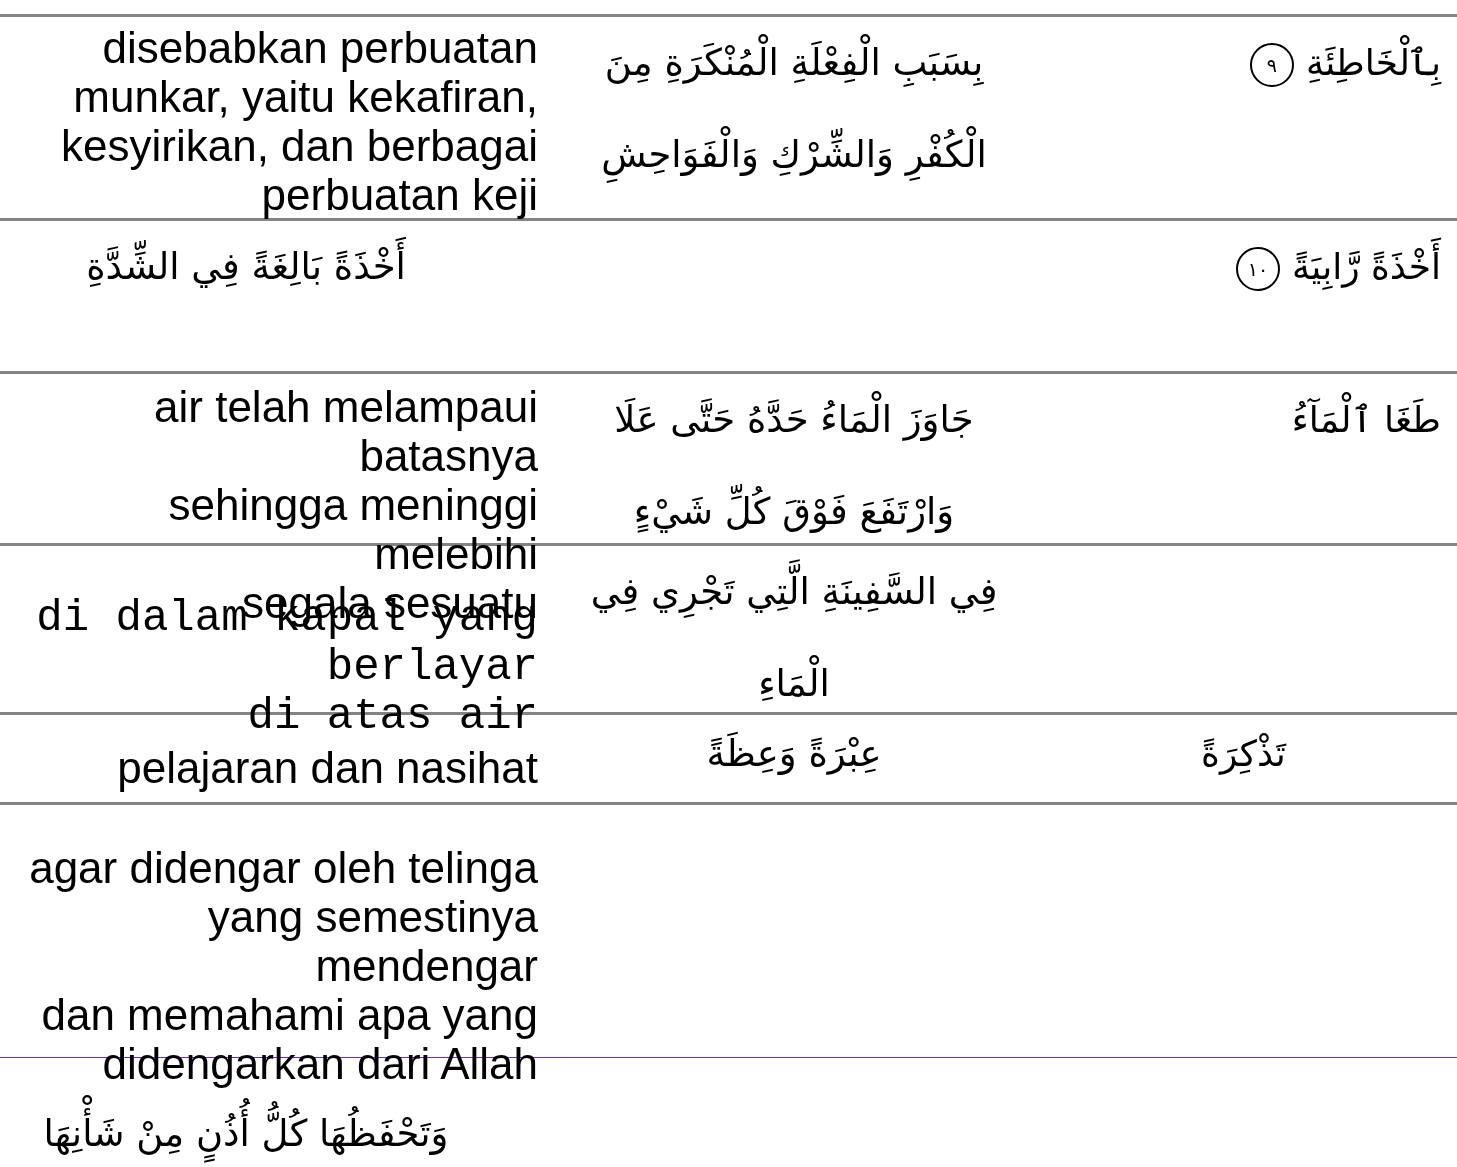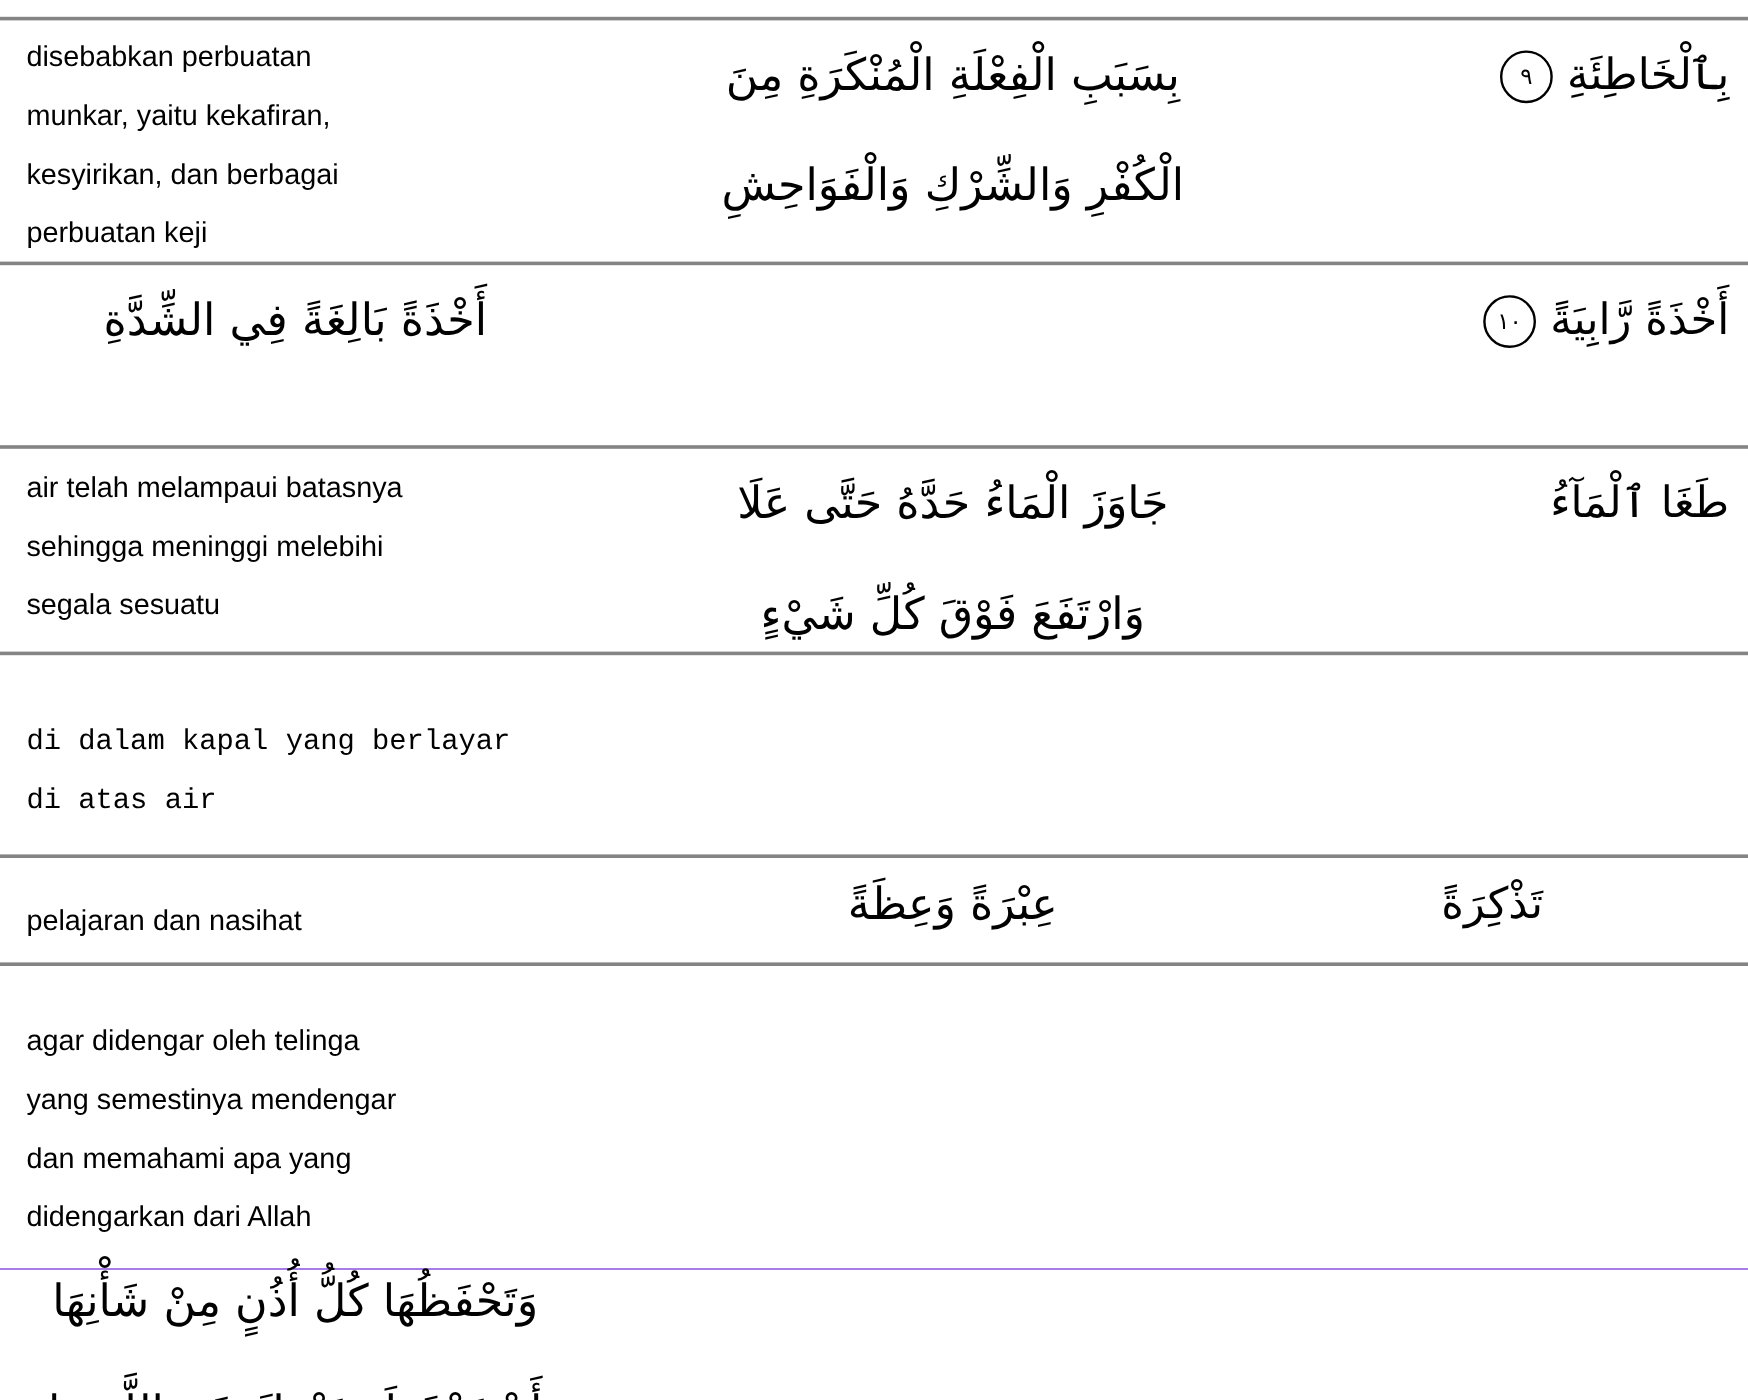--- a/index.html
+++ b/index.html
@@ -30,24 +30,24 @@
   .trow:nth-child(2) { height: 153px; }
   .trow:nth-child(3) { height: 172px; }
   .trow:nth-child(4) { height: 169px; }
   .trow:nth-child(5) { height: 90px;  }
   .trow:nth-child(6) { height: 256px; border-bottom: 1px solid #6d28d9; flex-direction: column; }
 
   .c-translation {
     box-sizing: border-box;
     width: 548px;
     padding: 8px 10px 0 22px;
-    font-size: 24px;
+    font-size: 44px;
     line-height: 49px;
     white-space: pre-line;
-    text-align: left;
+    text-align: right;
   }
   .trow:nth-child(1) .c-translation { padding-top: 6px; }
   .trow:nth-child(2) .c-translation { padding-top: 4px; }
   .trow:nth-child(3) .c-translation { padding-top: 8px; }
   .trow:nth-child(4) .c-translation { padding-top: 48px; font-family: Liberation Mono, monospace; }
   .trow:nth-child(5) .c-translation { padding-top: 28px; }
   .trow:nth-child(6) .c-translation { padding-top: 38px; }
 
   .c-arabic-mid {
     box-sizing: border-box;
@@ -115,20 +115,22 @@
 sehingga meninggi melebihi
 segala sesuatu</div>
     <div class="c-arabic-mid">جَاوَزَ الْمَاءُ حَدَّهُ حَتَّى عَلَا
 وَارْتَفَعَ فَوْقَ كُلِّ شَيْءٍ</div>
     <div class="c-arabic-term"><span>طَغَا ٱلْمَآءُ</span></div>
   </div>
 
   <div class="trow">
     <div class="c-translation">di dalam kapal yang berlayar
 di atas air</div>
+    <div class="c-arabic-mid">فِي السَّفِينَةِ الَّتِي تَجْرِي فِي
+الْمَاءِ</div>
   </div>
 
   <div class="trow">
     <div class="c-translation">pelajaran dan nasihat</div>
     <div class="c-arabic-mid">عِبْرَةً وَعِظَةً</div>
     <div class="c-arabic-term"><span>تَذْكِرَةً</span></div>
   </div>
 
   <div class="trow">
     <div class="c-translation">agar didengar oleh telinga

